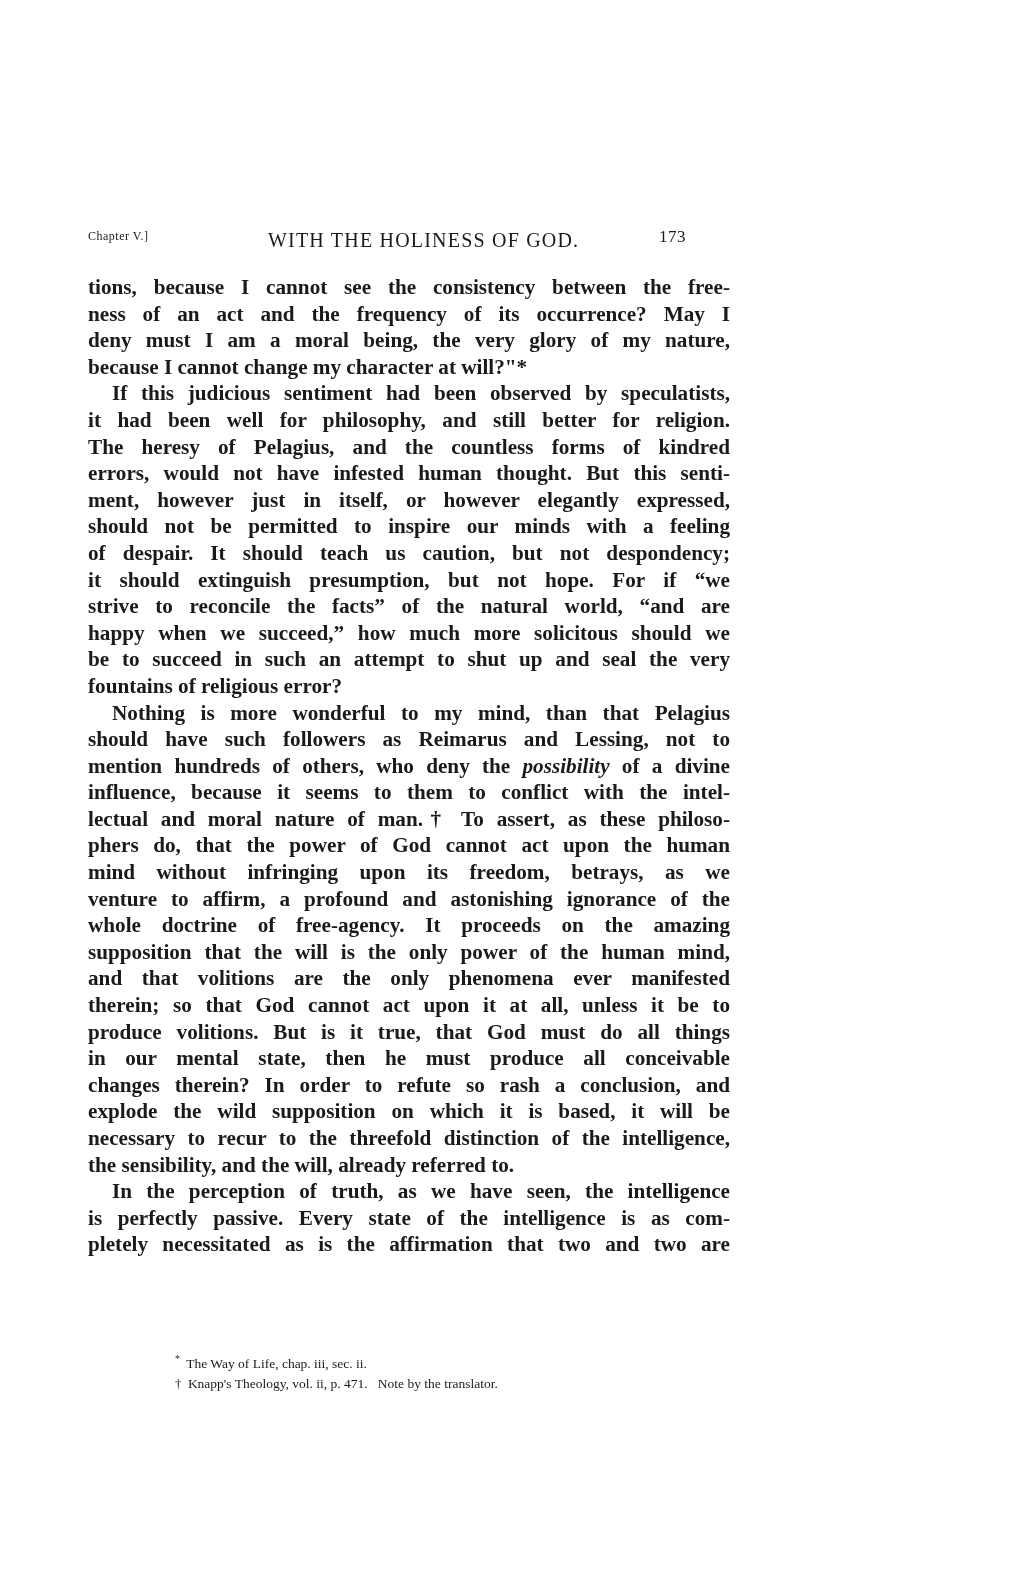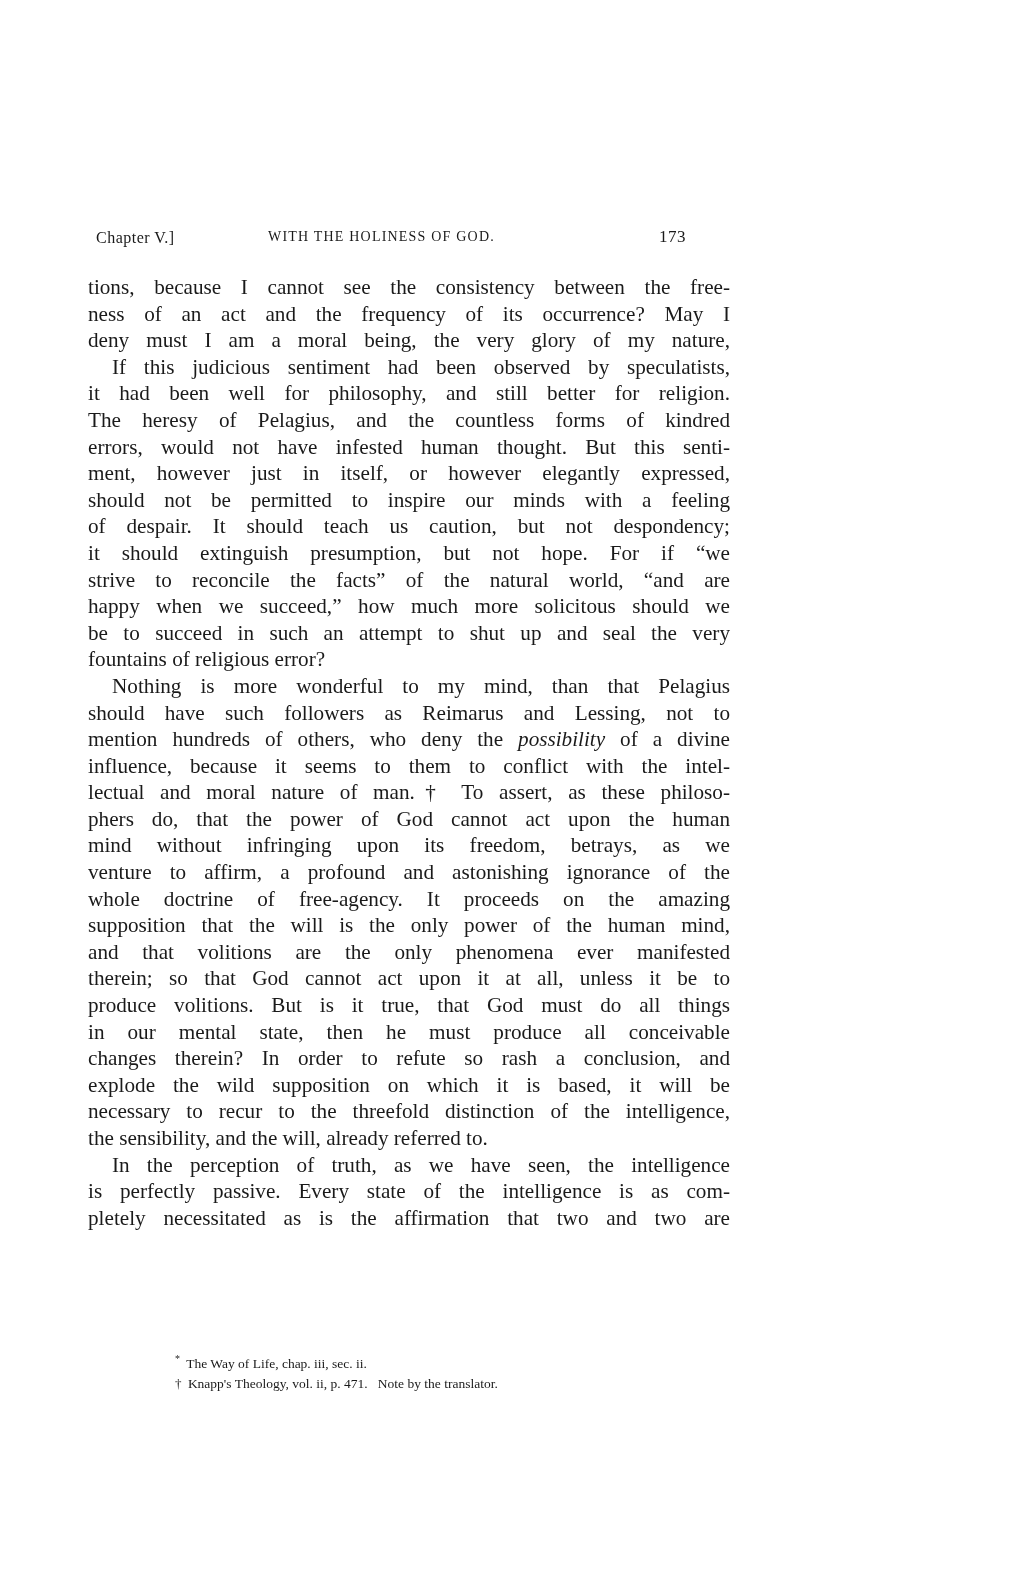--- a/index.html
+++ b/index.html
@@ -21,28 +21,27 @@
       left: 88px;
       width: 642px;
       height: 22px;
       font-size: 15px;
       letter-spacing: 0.5px;
     }
     .page-header .chapter {
       position: absolute;
       left: 0;
       top: 0;
-      font-size: 16px;
-      margin-left: 8px;
+      font-size: 12px;
     }
     .page-header .running-title {
       position: absolute;
       left: 180px;
       top: 0;
-      font-size: 14px;
+      font-size: 20px;
       letter-spacing: 1.2px;
     }
     .page-header .page-number {
       position: absolute;
       left: 571px;
       top: -2px;
       font-size: 17px;
     }
     .body-text {
       position: absolute;
@@ -51,20 +50,21 @@
       width: 642px;
       font-size: 21.2px;
       line-height: 26.6px;
     }
     .body-text .line {
       display: block;
       white-space: nowrap;
       text-align: justify;
       text-align-last: justify;
       height: 26.6px;
+      font-weight: bold;
     }
     .body-text .line.last {
       text-align-last: left;
     }
     .body-text .line.indent {
       padding-left: 24px;
     }
     .body-text em {
       font-style: italic;
     }
@@ -97,20 +97,21 @@
   <span class="chapter">Chapter V.]</span>
   <span class="running-title">WITH THE HOLINESS OF GOD.</span>
   <span class="page-number">173</span>
 </div>
 
 <div class="body-text" id="body-text">
     <div>
       <span class="line">tions, because I cannot see the consistency between the free-</span>
       <span class="line">ness of an act and the frequency of its occurrence? May I</span>
       <span class="line">deny must I am a moral being, the very glory of my nature,</span>
+      <span class="line last">because I cannot change my character at will?"*</span>
     </div>
     <div>
       <span class="line indent">If this judicious sentiment had been observed by speculatists,</span>
       <span class="line">it had been well for philosophy, and still better for religion.</span>
       <span class="line">The heresy of Pelagius, and the countless forms of kindred</span>
       <span class="line">errors, would not have infested human thought. But this senti-</span>
       <span class="line">ment, however just in itself, or however elegantly expressed,</span>
       <span class="line">should not be permitted to inspire our minds with a feeling</span>
       <span class="line">of despair. It should teach us caution, but not despondency;</span>
       <span class="line">it should extinguish presumption, but not hope. For if “we</span>

